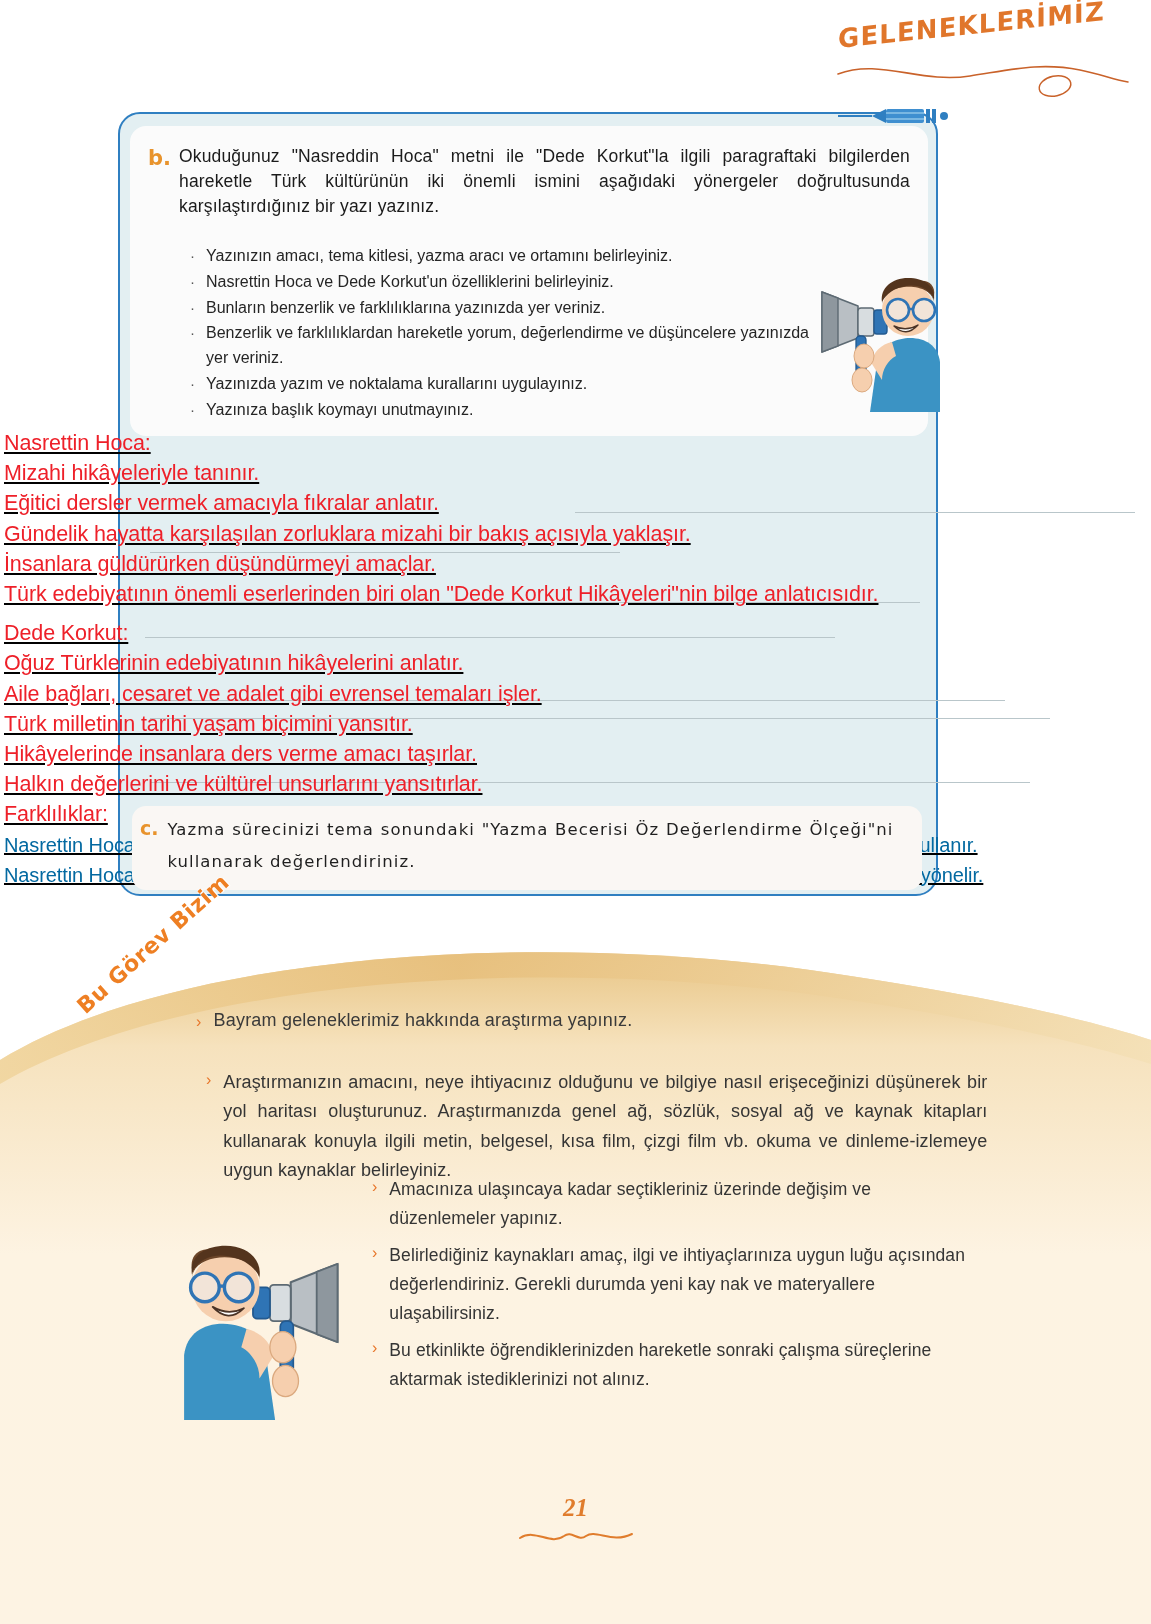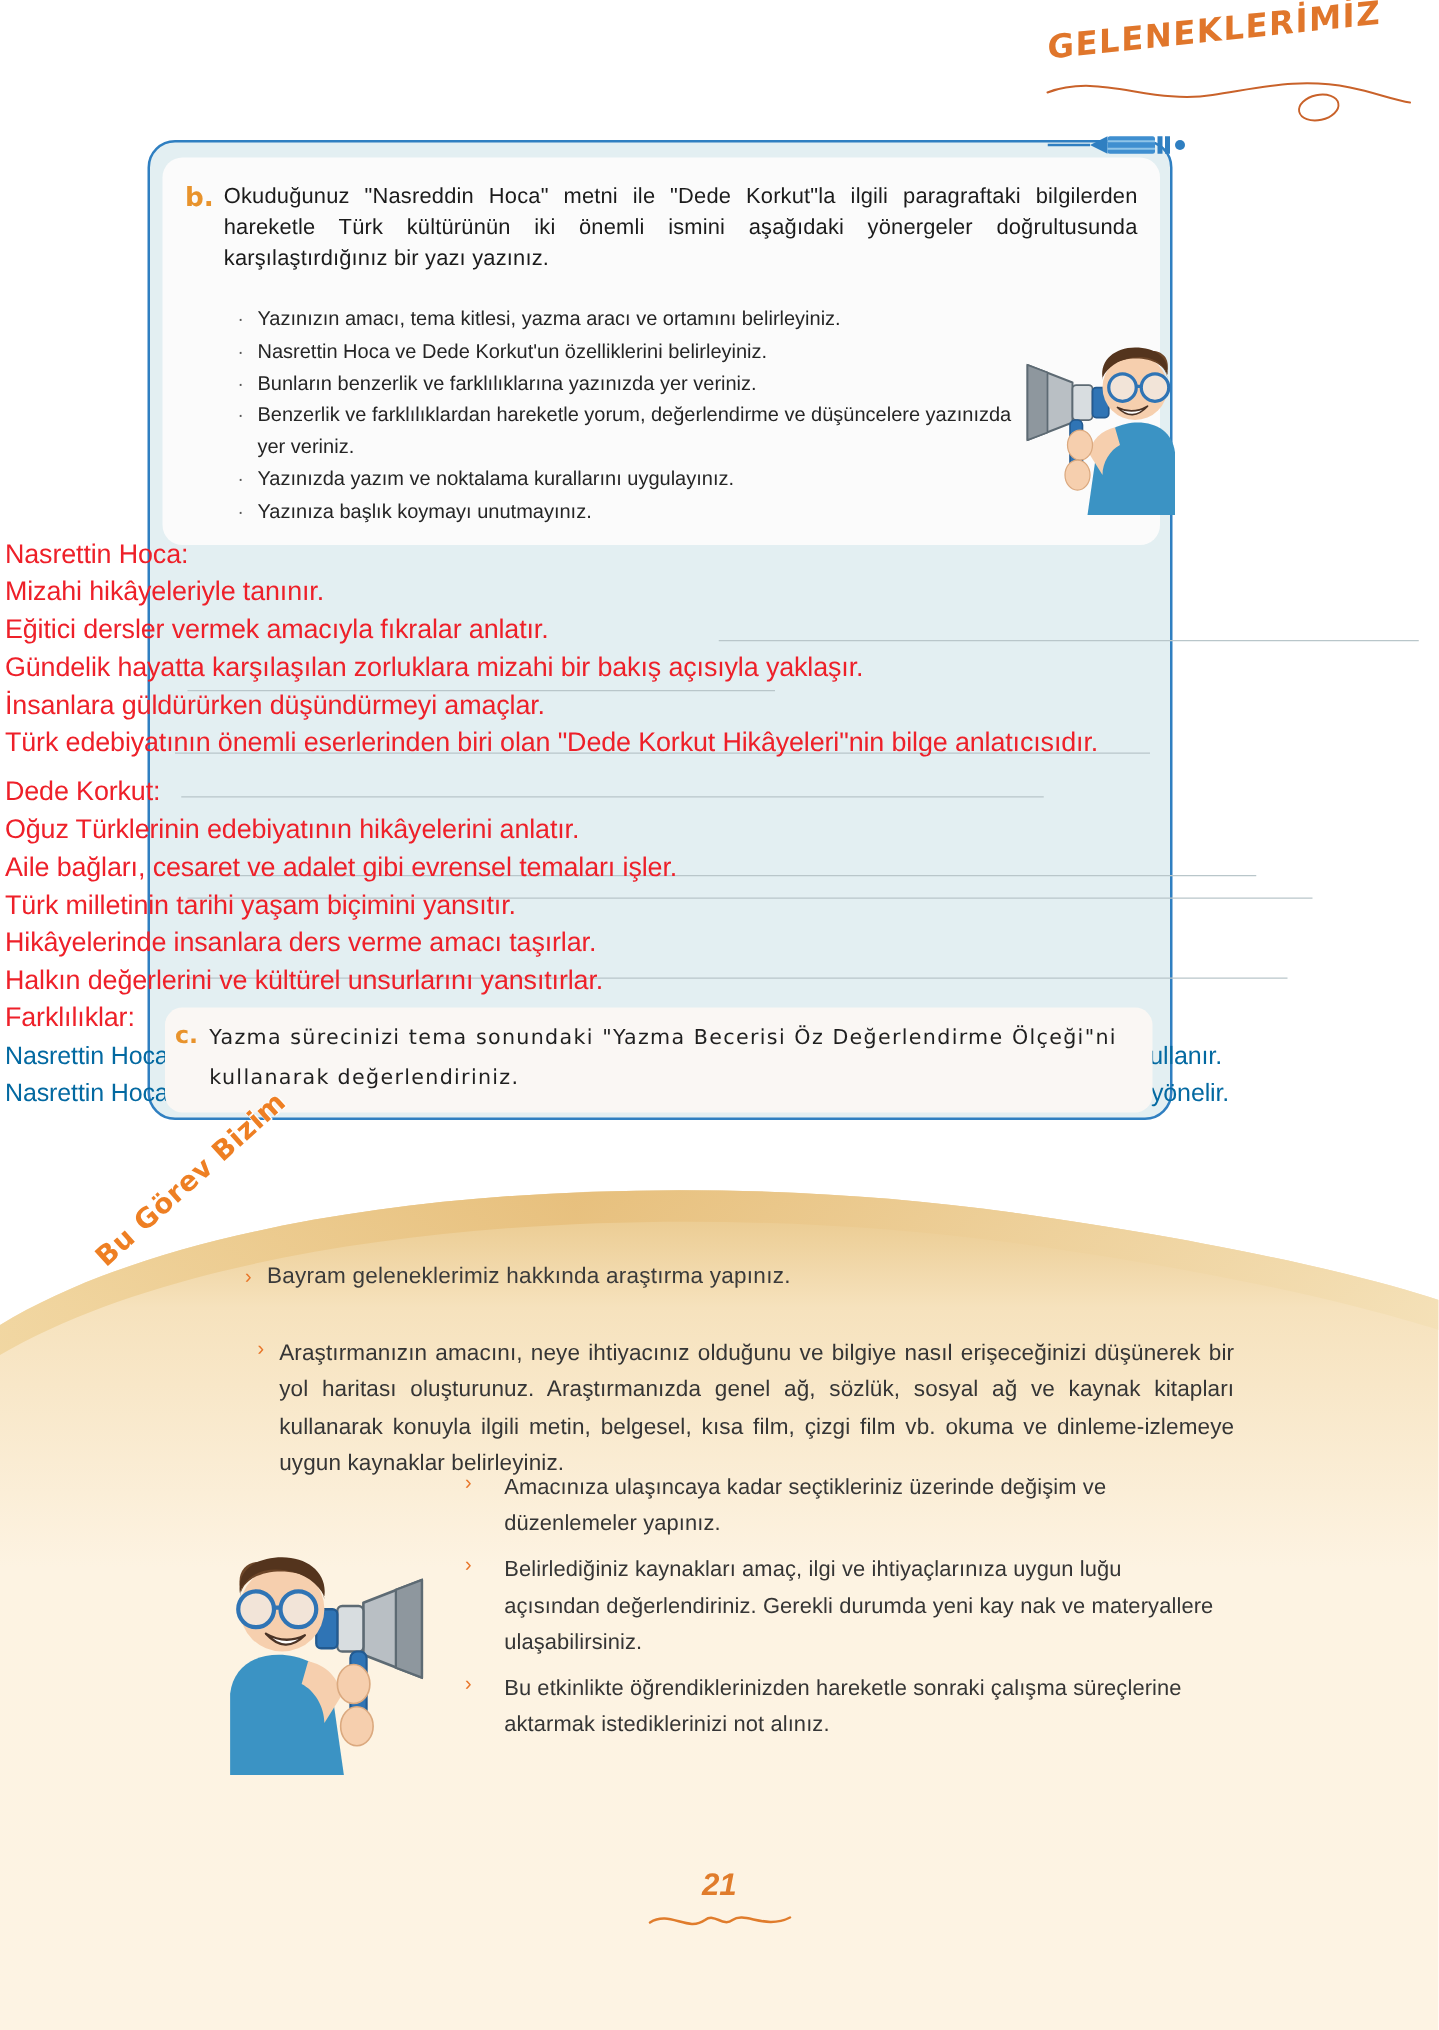--- a/index.html
+++ b/index.html
@@ -138,20 +138,21 @@
     width: 196px;
     height: 208px;
   }
 
   
   .answer-layer {
     position: absolute;
     left: 0;
     top: 428px;
     width: 1047px;
+    text-decoration: underline;
   }
   .answer-line {
     color: #ee2029;
     font-size: 21.5px;
     line-height: 30.2px;
     white-space: nowrap;
     padding-left: 4px;
     letter-spacing: -0.1px;
   }
   .answer-line.gap { margin-top: 9px; }
@@ -278,30 +279,29 @@
   .sub-item {
     display: flex;
     align-items: flex-start;
     margin-bottom: 9px;
   }
   .sub-text {
     font-size: 17.5px;
     line-height: 1.64;
     color: #353535;
     letter-spacing: 0.1px;
-    margin-left: 14px;
   }
 
   .page-number {
     position: absolute;
     left: 0;
     top: 1494px;
     width: 1151px;
     text-align: center;
-    font-family: Liberation Sans, sans-serif;
+    font-family: Liberation Serif, serif;
     font-size: 25px;
     font-weight: 700;
     font-style: italic;
     color: #e07c2c;
   }
   .page-swirl {
     position: absolute;
     left: 516px;
     top: 1524px;
     width: 120px;

